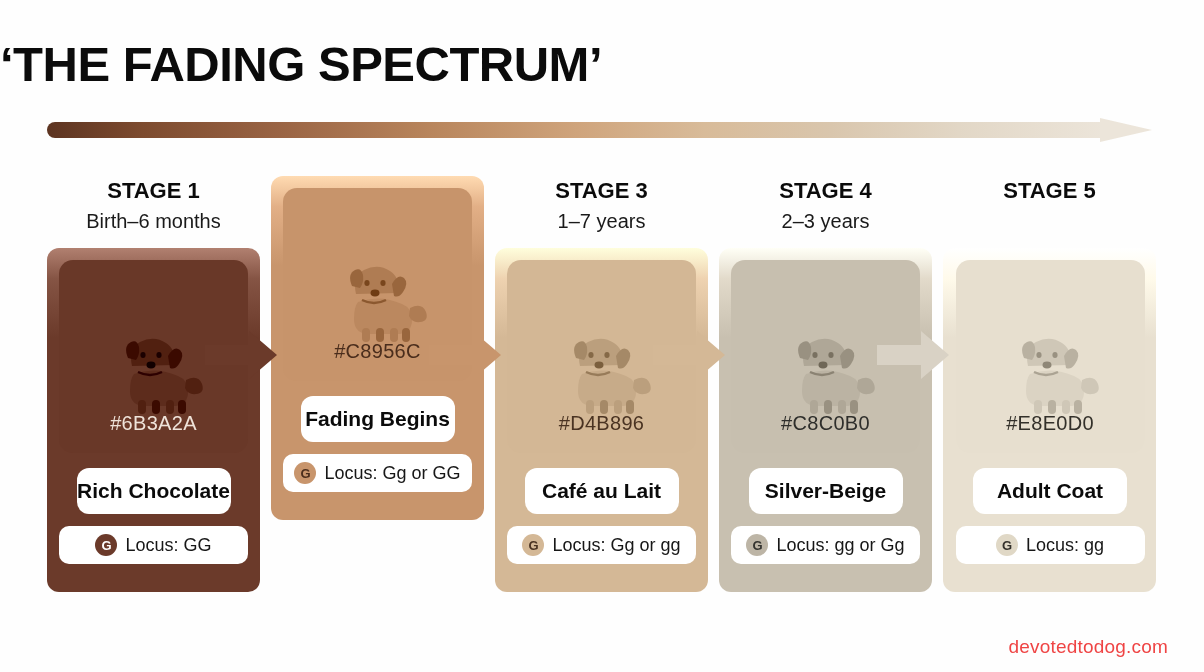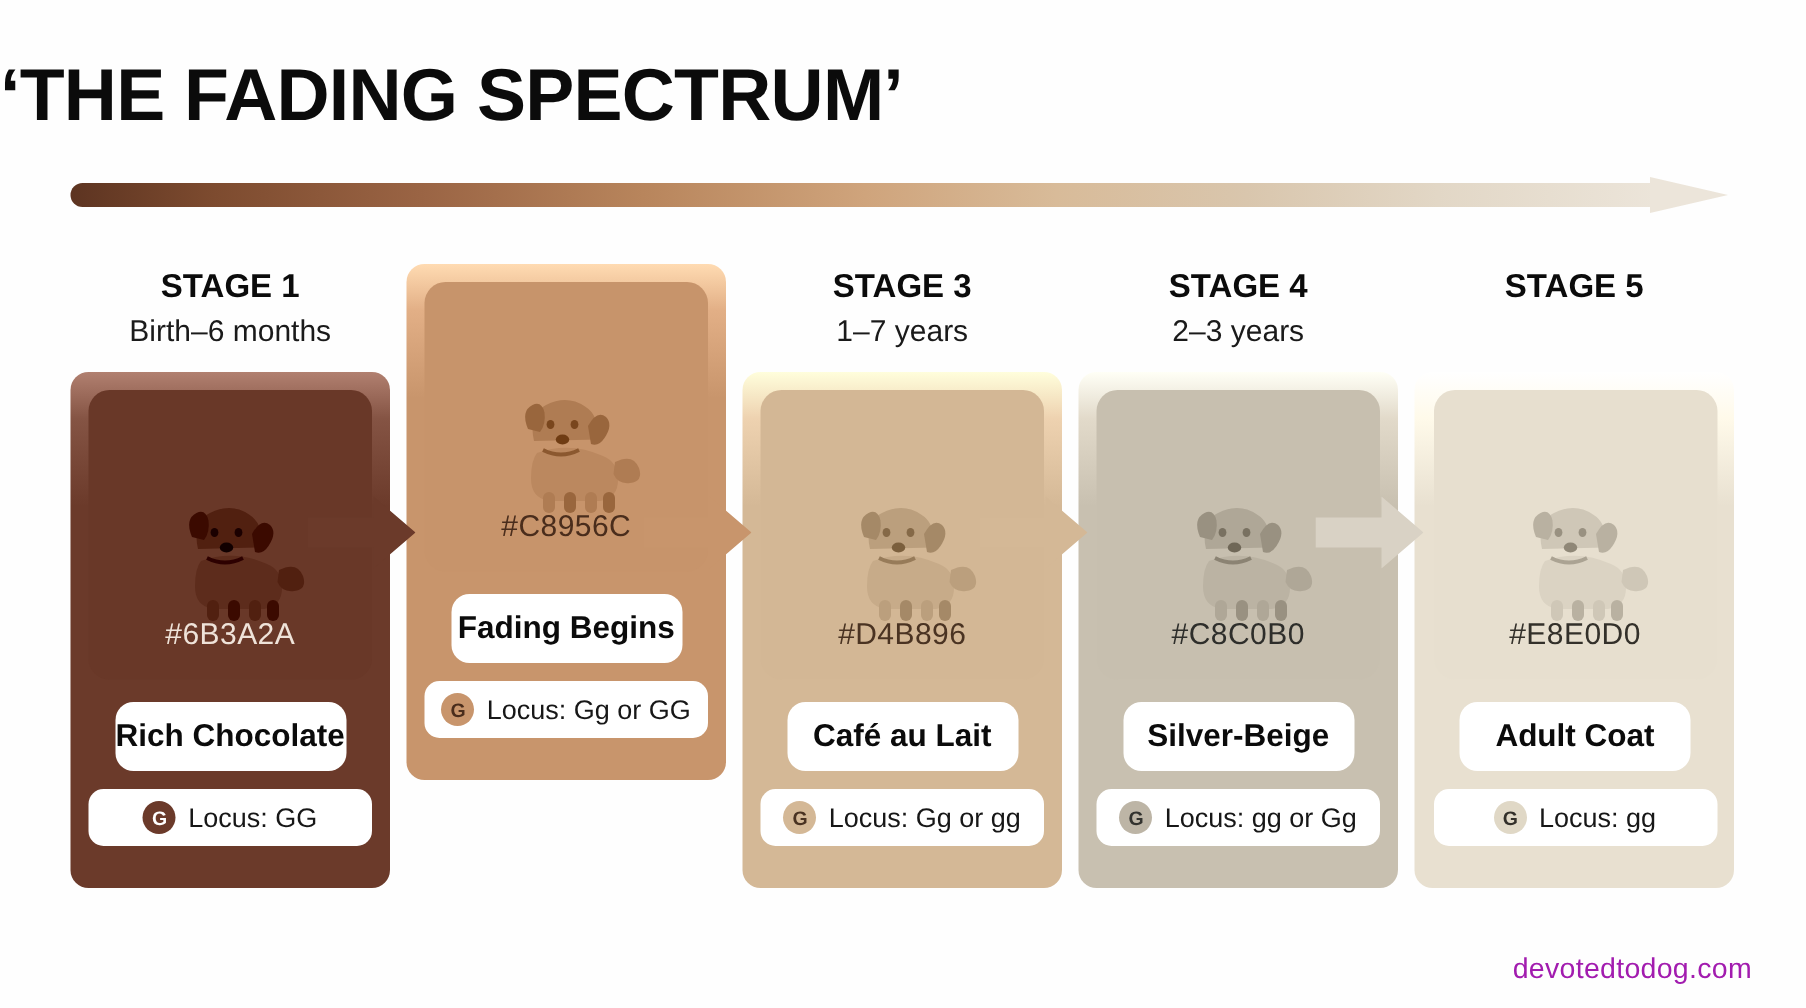--- a/index.html
+++ b/index.html
@@ -188,21 +188,21 @@
     z-index: 5;
     pointer-events: none;
   }
 
   
   .watermark {
     position: absolute;
     right: 36px;
     bottom: 14px;
     font-size: 19px;
-    color: #a21caf;
+    color: #ef4444;
     letter-spacing: 0.2px;
   }
 </style>
 </head>
 <body>
 
 <div id="infographic">
 
   <div class="title">‘THE FADING SPECTRUM’</div>
 

